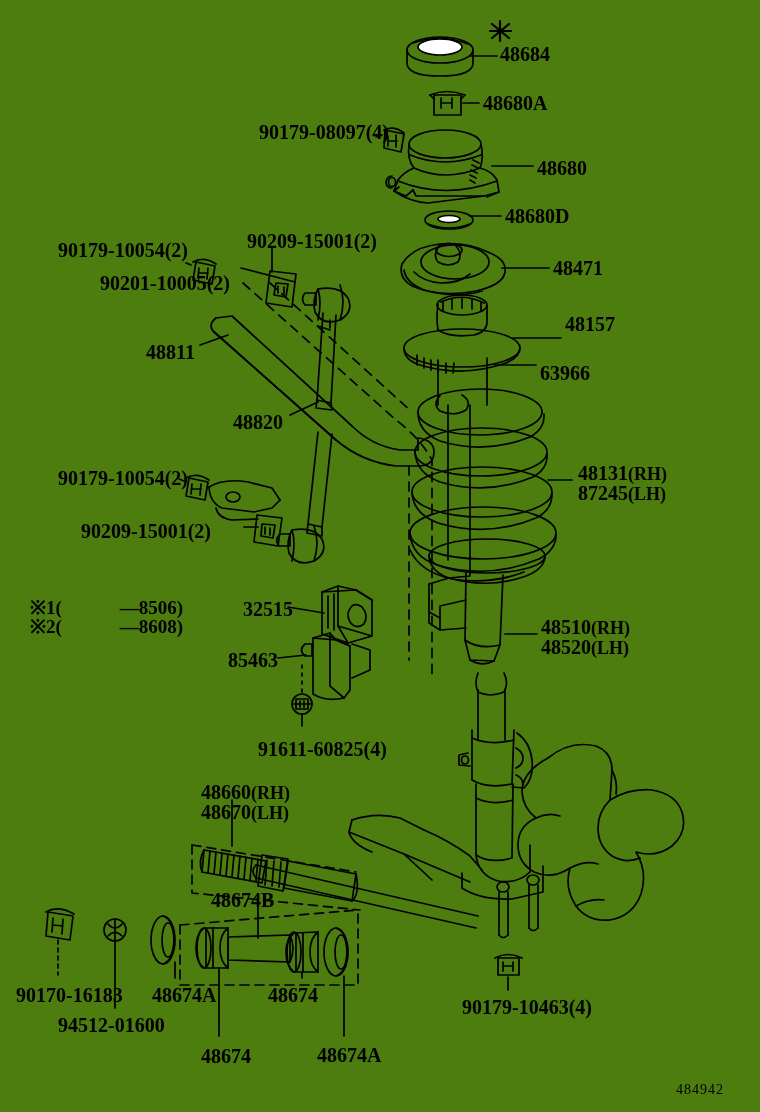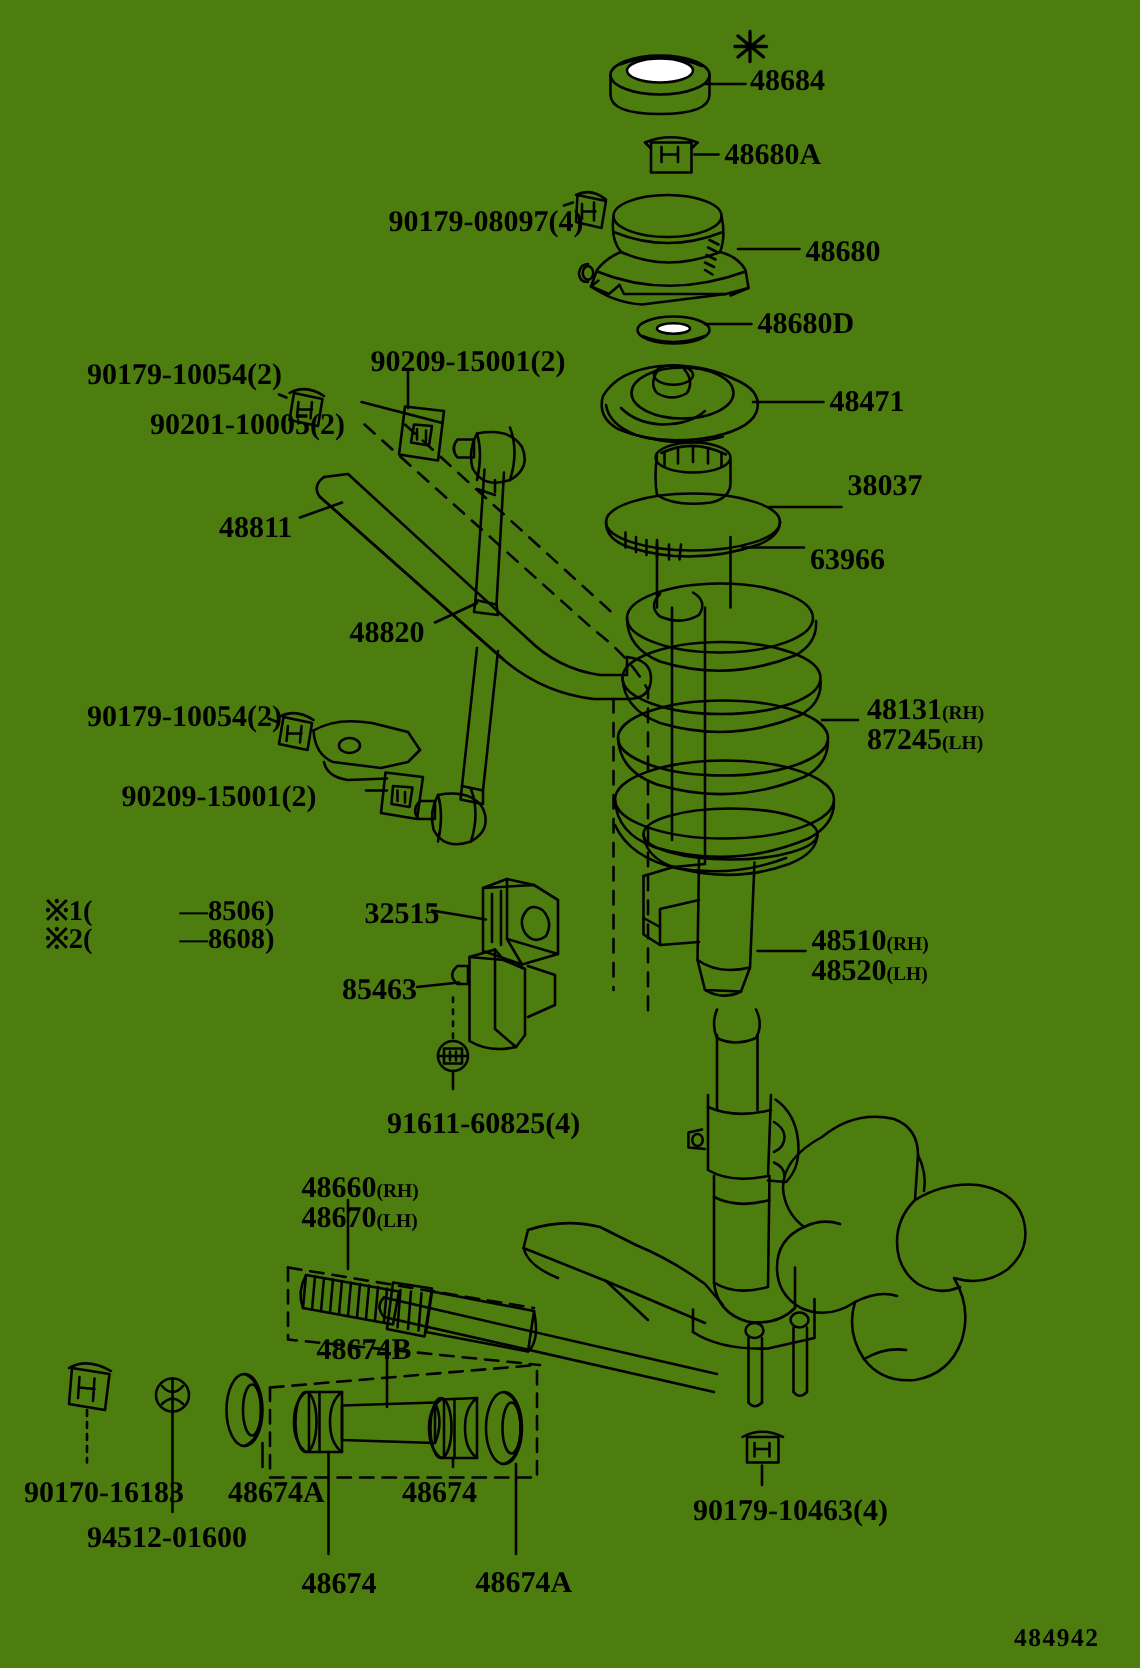--- a/index.html
+++ b/index.html
@@ -2,22 +2,22 @@
 <html><head>
 <meta charset="utf-8">
 <style>
   html,body{margin:0;padding:0;background:#ffffff;}
   body{width:760px;height:1112px;font-family:"Liberation Serif",serif;color:#000;}
   #sheet{position:relative;width:760px;height:1112px;overflow:hidden;background:#4d7c0f;}
   #art{position:absolute;left:0;top:0;width:760px;height:1112px;}
   .lbl{position:absolute;font-family:"Liberation Serif",serif;font-weight:bold;
        font-size:20px;letter-spacing:0px;white-space:nowrap;line-height:1;}
   .lbl.note{font-size:19px;}
-  .wm{position:absolute;font-family:"Liberation Serif",serif;font-size:17px;font-weight:bold;letter-spacing:1px;}
-  .sub{font-size:13px;vertical-align:baseline;}
+  .wm{position:absolute;font-family:"Liberation Serif",serif;font-size:14px;font-weight:normal;letter-spacing:1px;}
+  .sub{font-size:18px;vertical-align:baseline;}
 </style>
 </head>
 <body>
 
 <div id="sheet">
 
   <svg id="art" viewBox="0 0 760 1112" xmlns="http://www.w3.org/2000/svg" fill="none" stroke="#000" stroke-width="1.7" stroke-linecap="round" stroke-linejoin="round">
 
     <g>
       <ellipse cx="440" cy="50" rx="33" ry="13"></ellipse>
@@ -379,28 +379,28 @@
     <path d="M115,941 L115,1008"></path>
 
     <g>
       <path d="M318,326 L330,330"></path>
     </g>
 
   </svg>
 
   <div class="lbl" style="left:500px;top:44px">48684</div>
   <div class="lbl" style="left:483px;top:93px">48680A</div>
-  <div class="lbl" style="left:259px;top:138px">90179-08097(4)</div>
+  <div class="lbl" style="left:259px;top:122px">90179-08097(4)</div>
   <div class="lbl" style="left:537px;top:158px">48680</div>
   <div class="lbl" style="left:505px;top:206px">48680D</div>
   <div class="lbl" style="left:58px;top:240px">90179-10054(2)</div>
   <div class="lbl" style="left:247px;top:231px">90209-15001(2)</div>
   <div class="lbl" style="left:553px;top:258px">48471</div>
   <div class="lbl" style="left:100px;top:273px">90201-10005(2)</div>
-  <div class="lbl" style="left:565px;top:314px">38037</div>
+  <div class="lbl" style="left:565px;top:314px">48157</div>
   <div class="lbl" style="left:146px;top:342px">48811</div>
   <div class="lbl" style="left:540px;top:363px">63966</div>
   <div class="lbl" style="left:233px;top:412px">48820</div>
   <div class="lbl" style="left:58px;top:468px">90179-10054(2)</div>
   <div class="lbl" style="left:81px;top:521px">90209-15001(2)</div>
   <div class="lbl" style="left:243px;top:599px">32515</div>
   <div class="lbl" style="left:228px;top:650px">85463</div>
   <div class="lbl" style="left:258px;top:739px">91611-60825(4)</div>
   <div class="lbl" style="left:211px;top:890px">48674B</div>
   <div class="lbl" style="left:16px;top:985px">90170-16183</div>

